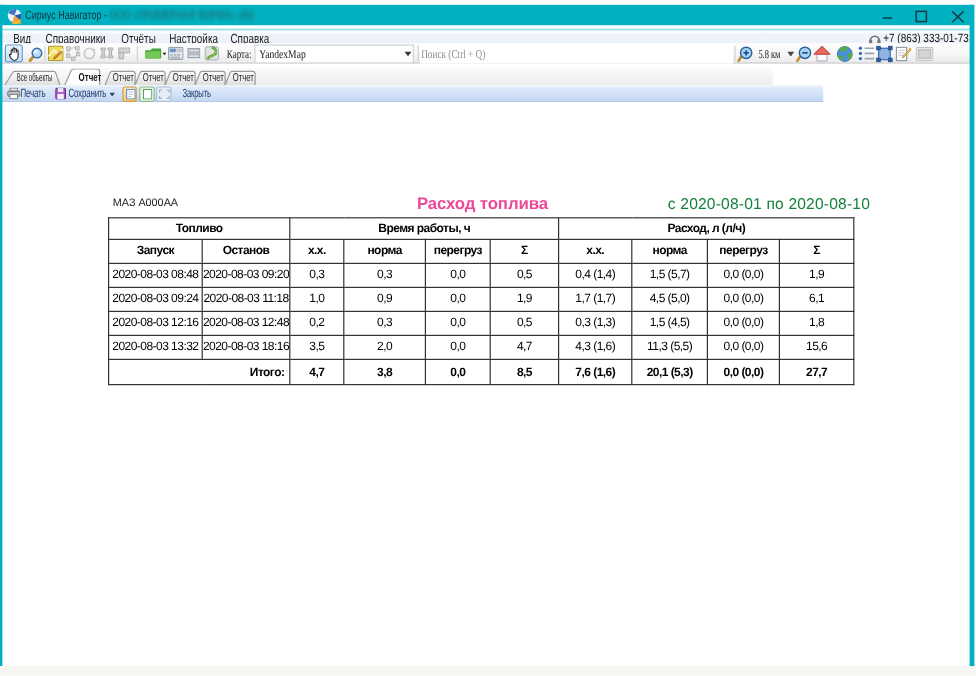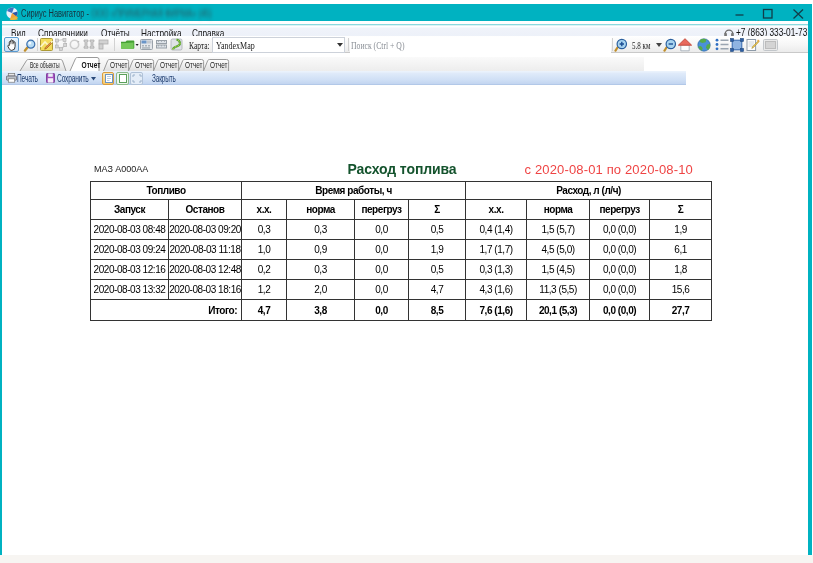--- a/index.html
+++ b/index.html
@@ -6,21 +6,21 @@
   html,body { width:813px; height:563px; background:#ffffff; overflow:hidden;
     font-family:"Liberation Sans", sans-serif; }
   .abs { position:absolute; }
   #titlebar { left:0; top:4px; width:811px; height:17px; background:linear-gradient(#00b2c1 0 16px,#00adbc 18px,#15b3c0 20px); }
   #menubar { left:0; top:24px; width:811px; height:16px;
     background:linear-gradient(#4ec5cd 0,#c9edf0 1px,#fdfeff 2.5px,#f0f3fa 4.5px,#edf1f9 11px,#f2f5fb 100%); }
   #toolbar { left:0; top:36px; width:811px; height:17px;
     background:linear-gradient(#ffffff,#f6f6f6 55%,#ebebeb);
     border-bottom:1px solid #c9c9c9;font-family:Liberation Serif, serif; }
   #tabrow { left:0; top:57px; width:644px; height:14px;
-    background:linear-gradient(#fafafa,#ededed);padding-left:16px; }
+    background:linear-gradient(#fafafa,#ededed); }
   #subtoolbar { left:0; top:71px; width:686px; height:14px;
     background:linear-gradient(#eaf2fc 0 1px,#e0ebfa 2px,#cfdff5 70%,#c2d5f0 100%);
     border-bottom:1px solid #b2c8e8; }
   #content { left:0; top:85px; width:811px; height:454px; background:#ffffff; }
   #statusbar { left:0; top:568px; width:700px; height:15px;
     background:linear-gradient(#e7effb,#d3e1f6 45%,#bed2ee 85%,#a9c2e6);
     border-top:1px solid #eef3fb; }
   #winleft  { left:0; top:4px; width:2px; height:551px; background:#00b2c1; }
   #winright { left:808px; top:4px; width:3.5px; height:551px; background:#00b2c1; }
   #belowwin { left:0; top:555px; width:813px; height:8px; background:#f7f5f2; }
@@ -258,22 +258,22 @@
     <div class="abs" style="left:129.5px;top:0.5px;width:13px;height:13px;border:1px solid #b0c2d8;background:#e4edf8;border-radius:2px"></div>
     <svg class="abs" style="left:132px;top:2.5px" width="10" height="9" viewBox="0 0 10 9">
       <g stroke="#9cb2ca" stroke-width="1" fill="none">
         <path d="M1 3 V1 h2 M7 1 h2 v2 M9 6 v2 h-2 M3 8 H1 V6"></path>
       </g>
     </svg>
     <span class="abs" style="left:152px;top:2px;transform:scaleX(0.64);transform-origin:0 0;white-space:nowrap">Закрыть</span>
   </div>
   <div id="content" class="abs"></div>
   <span class="abs" style="left:94px;top:164px;font-size:9px;color:#222">МАЗ A000AA</span>
-  <span class="abs" style="left:402px;top:161px;transform:translateX(-50%);font-size:14px;font-weight:bold;letter-spacing:-0.1px;color:#14532d">Расход топлива</span>
-  <span class="abs" style="right:120px;top:162px;font-size:13px;letter-spacing:0.15px;color:#ef4444">с 2020-08-01 по 2020-08-10</span>
+  <span class="abs" style="left:402px;top:161px;transform:translateX(-50%);font-size:14px;font-weight:bold;letter-spacing:-0.1px;color:#ec4899">Расход топлива</span>
+  <span class="abs" style="right:88px;top:162px;font-size:13px;letter-spacing:0.15px;color:#15803d">с 2020-08-01 по 2020-08-10</span>
   <table class="abs" id="rep" style="left:90px;top:181px" cellspacing="0">
     <colgroup>
       <col style="width:78px">
       <col style="width:73px">
       <col style="width:45px">
       <col style="width:68px">
       <col style="width:54px">
       <col style="width:57px">
       <col style="width:61px">
       <col style="width:63px">
@@ -330,21 +330,21 @@
         <td>0,0</td>
         <td>0,5</td>
         <td>0,3 (1,3)</td>
         <td>1,5 (4,5)</td>
         <td>0,0 (0,0)</td>
         <td>1,8</td>
       </tr>
     <tr>
         <td>2020-08-03 13:32</td>
         <td>2020-08-03 18:16</td>
-        <td>1,2</td>
+        <td>3,5</td>
         <td>2,0</td>
         <td>0,0</td>
         <td>4,7</td>
         <td>4,3 (1,6)</td>
         <td>11,3 (5,5)</td>
         <td>0,0 (0,0)</td>
         <td>15,6</td>
       </tr>
     <tr class="tot">
         <td colspan="2" style="text-align:right;padding-right:4px">Итого:</td>

